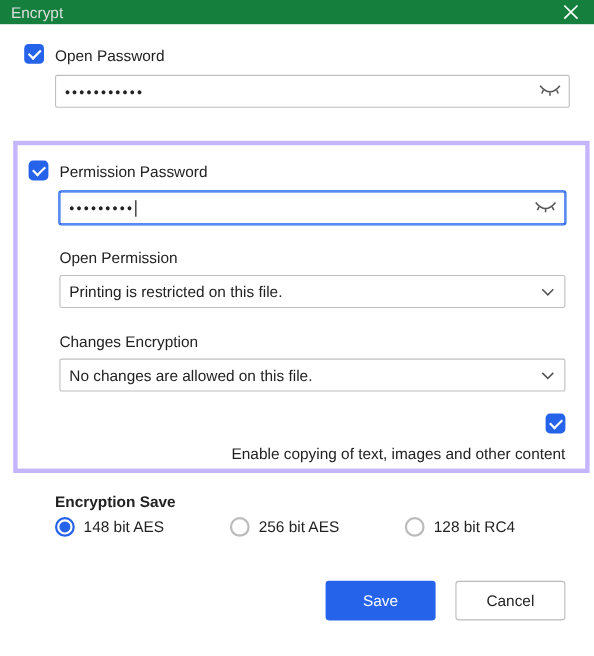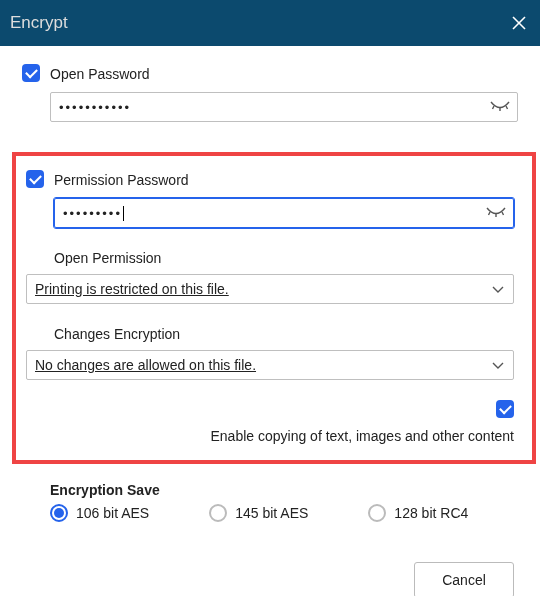--- a/index.html
+++ b/index.html
@@ -7,27 +7,27 @@
     margin: 0;
     font-family: -apple-system, BlinkMacSystemFont, "Segoe UI", Arial, sans-serif;
     font-size: 14px;
     color: #222;
     background: #fff;
     width: 540px;
     height: 596px;
     overflow: hidden;
   }
   .titlebar {
-    background: #0c4a6e;
+    background: #15803d;
     color: #ddd;
-    height: 46px;
+    height: 22px;
     display: flex;
     align-items: center;
     padding: 0 10px;
-    font-size: 17px;
+    font-size: 14px;
   }
   .titlebar .spacer { flex: 1; }
   .close-icon { cursor: pointer; padding: 4px; color: #fff; }
   .close-icon svg { display: block; }
   .content {
     padding: 18px 22px 18px 22px;
   }
   .row-check {
     display: flex;
     align-items: flex-end;
@@ -76,35 +76,35 @@
   .eye-icon {
     position: absolute;
     right: 8px;
     top: 50%;
     transform: translateY(-50%);
     cursor: pointer;
     color: #555;
     display: flex;
   }
   .highlight-box {
-    border: 4px solid #ef4444;
-    padding: 14px 18px 16px 10px;
+    border: 4px solid #c4b5fd;
+    padding: 14px 18px 6px 10px;
     margin-left: -10px;
     margin-right: -18px;
     margin-top: 30px;
   }
   .sub-label {
     margin-left: 28px;
     margin-top: 22px;
     margin-bottom: 8px;
     color: #222;
   }
   .select-wrap {
+    margin-left: 28px;
     position: relative;
-    text-decoration: underline;
   }
   .select-box {
     width: 100%;
     height: 30px;
     border: 1px solid #bfbfbf;
     border-radius: 2px;
     padding: 0 30px 0 8px;
     font-size: 14px;
     color: #222;
     background: #fff;
@@ -275,31 +275,34 @@
     <div class="row-check" style="margin-top:20px;margin-left:28px;margin-bottom:0;flex-direction:column;">
       <span class="checkbox checked"></span>
       <span>Enable copying of text, images and other content</span>
     </div>
   </div>
 
   <div class="section-label">Encryption Save</div>
   <div class="radio-row">
     <div class="radio-item">
       <span class="radio selected"></span>
-      <span>106 bit AES</span>
+      <span>148 bit AES</span>
     </div>
     <div class="radio-item">
       <span class="radio"></span>
-      <span>145 bit AES</span>
+      <span>256 bit AES</span>
     </div>
     <div class="radio-item">
       <span class="radio"></span>
       <span>128 bit RC4</span>
     </div>
   </div>
 
   <div class="button-row">
+    <div class="btn btn-primary">
+      <span>Save</span>
+    </div>
     <div class="btn btn-secondary">
       <span>Cancel</span>
     </div>
   </div>
 
 </div>
 
 </body></html>

